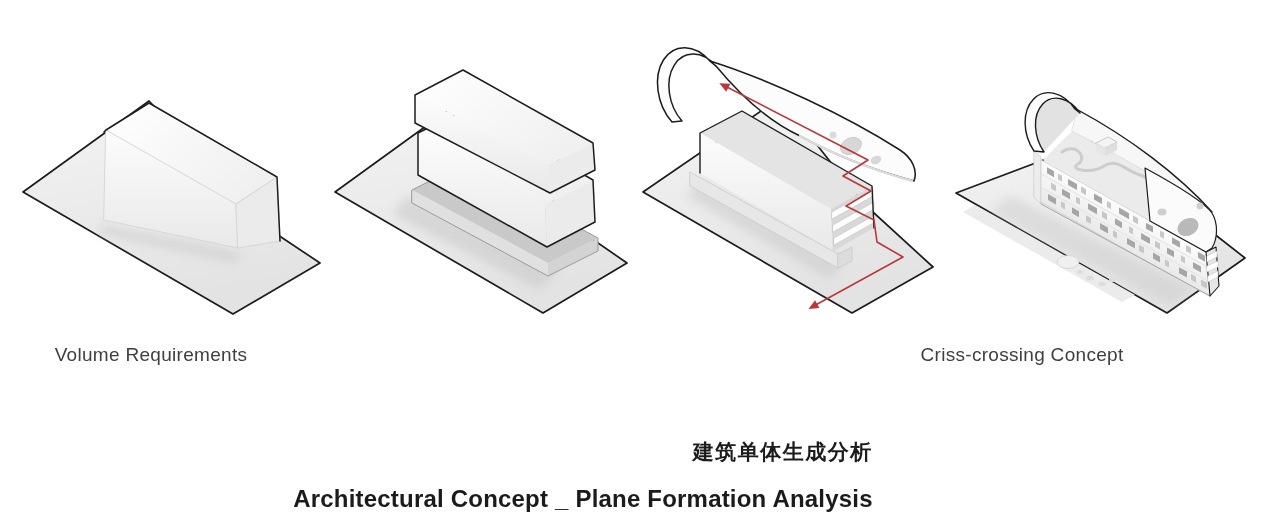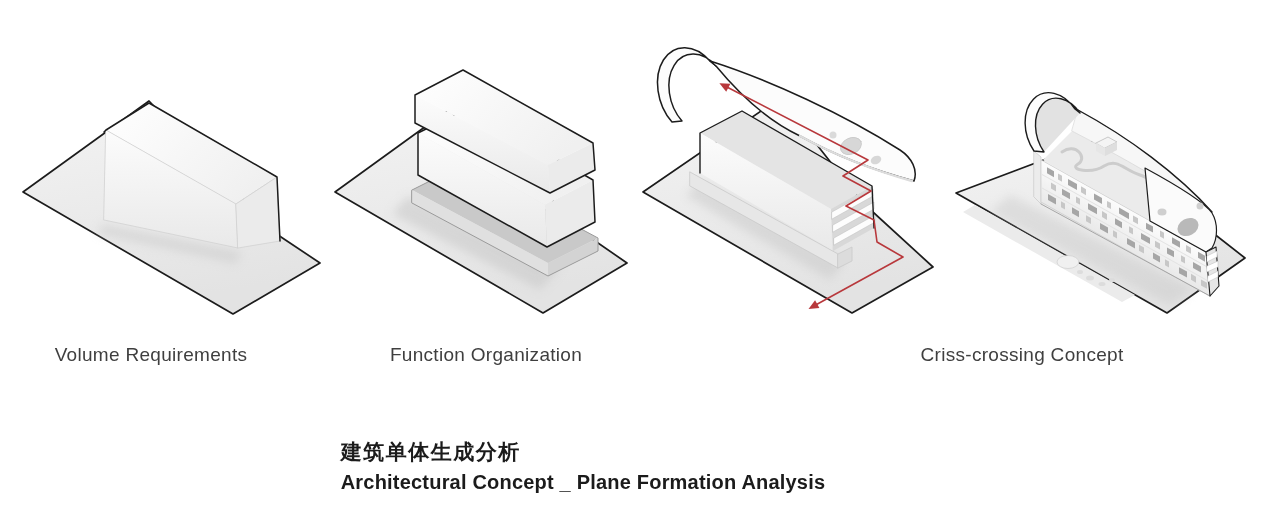--- a/index.html
+++ b/index.html
@@ -2,23 +2,23 @@
 <html><head>
 <meta charset="utf-8">
 <style>
   html,body{margin:0;padding:0;background:#ffffff;}
   .stage{position:relative;width:1280px;height:513px;background:#ffffff;overflow:hidden;
          font-family:"Liberation Sans",sans-serif;}
   .canvas{position:absolute;left:0;top:0;}
   .plabel{position:absolute;top:344px;width:280px;text-align:center;
           font-size:19px;color:#3f3f3f;letter-spacing:.3px;white-space:nowrap;}
   .titles{position:absolute;left:583px;top:438px;transform:translateX(-50%);
-          text-align:left;color:#1b1b1b;white-space:nowrap;}
+          text-align:right;color:#1b1b1b;white-space:nowrap;}
   .t-zh{font-size:21px;font-weight:bold;letter-spacing:1.5px;}
-  .t-en{font-size:20px;font-weight:bold;margin-top:5px;letter-spacing:.2px;}
+  .t-en{font-size:24px;font-weight:bold;margin-top:19px;letter-spacing:.2px;}
 </style>
 </head>
 <body>
 
 <div class="stage">
 
   <svg class="canvas" width="1280" height="513" viewBox="0 0 1280 513">
     <defs>
       <linearGradient id="gP" x1="0" y1="0" x2="0.25" y2="1">
         <stop offset="0" stop-color="#f4f4f4"></stop>
@@ -193,21 +193,20 @@
       <g>
         <polygon points="1206,252 1216,247 1219,286 1210,296" fill="#e6e6e6" stroke="#1c1c1c" stroke-width="1.1"></polygon>
         <polygon points="1207,256 1217,251 1217,257 1207,262" fill="#ffffff" stroke="#bbbbbb" stroke-width="0.5"></polygon>
         <polygon points="1207,266 1218,261 1218,267 1207,272" fill="#ffffff" stroke="#bbbbbb" stroke-width="0.5"></polygon>
         <polygon points="1208,276 1218,271 1218,277 1208,282" fill="#ffffff" stroke="#bbbbbb" stroke-width="0.5"></polygon>
       </g>
     </g>
   </svg>
 
   <div class="plabel" style="left:11px">Volume Requirements</div>
-  <div class="plabel" style="left:346px">Function Organization</div>
   <div class="plabel" style="left:882px">Criss-crossing Concept</div>
 
   <div class="titles">
     <div class="t-zh">建筑单体生成分析</div>
     <div class="t-en">Architectural Concept _ Plane Formation Analysis</div>
   </div>
 
 </div>
 
 </body></html>

